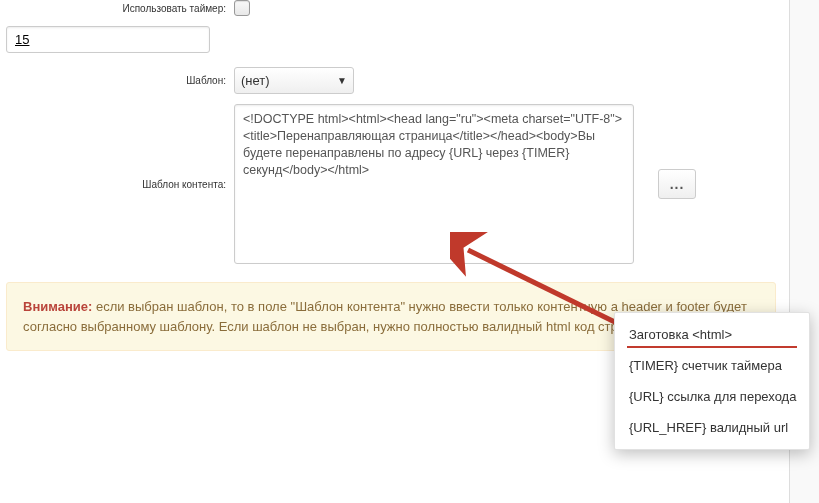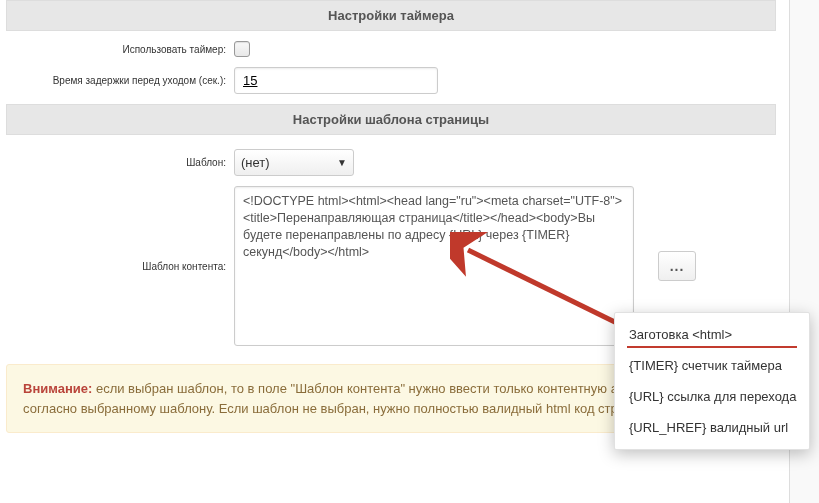--- a/index.html
+++ b/index.html
@@ -175,33 +175,30 @@
     width: 30px;
     border-left: 1px solid #ddd;
     background: #f9f9f9;
   }
 </style>
 </head>
 <body>
 
 <div class="page">
 
-  <div class="section-header">Настройки таймера</div>
 
   <div class="form-row">
     <div class="form-label">Использовать таймер:</div>
     <div class="checkbox"></div>
   </div>
 
   <div class="form-row">
-    <div class="form-label">Время задержки перед уходом (сек.):</div>
     <input class="text-input" type="text" value="15" style="">
   </div>
 
-  <div class="section-header">Настройки шаблона страницы</div>
 
   <div class="form-row" style="margin-top:14px;">
     <div class="form-label">Шаблон:</div>
     <div class="select">
       <span>(нет)</span>
       <span class="caret">▼</span>
     </div>
   </div>
 
   <div class="textarea-row">

